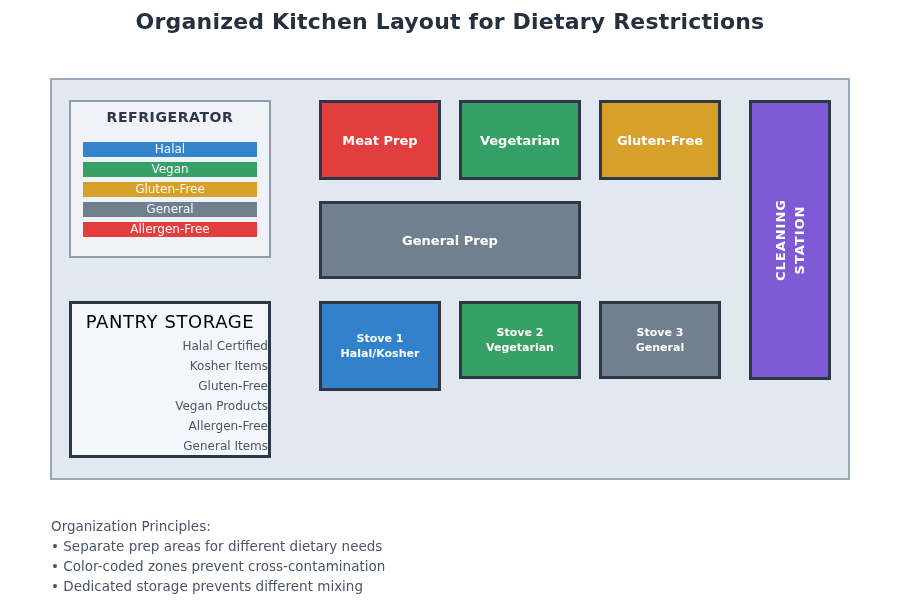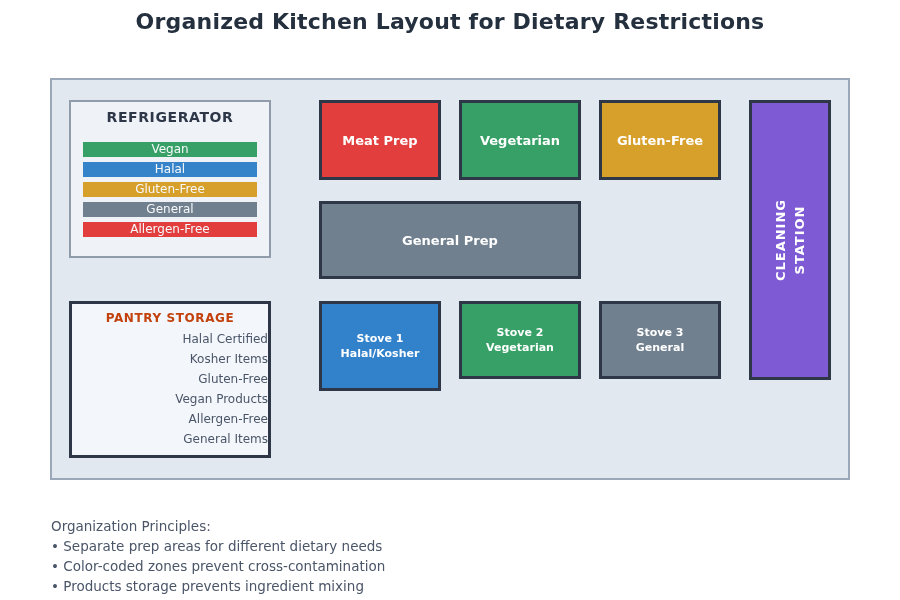--- a/index.html
+++ b/index.html
@@ -45,21 +45,21 @@
   }
   
   .pantry {
     position: absolute; left: 17px; top: 221px;
     width: 202px; height: 157px;
     background: #f3f7fb;
     border: 3px solid #2d3748;
   }
   .pantry-title {
     margin-top: 7px; text-align: center;
-    font-size: 12px; font-weight: bold; color: #c2410c;
+    font-size: 18px; font-weight: normal; color: #000000;
     letter-spacing: 0.6px;
   }
   .pantry-items { margin-top: 4px; text-align: right; margin-left: 40px; }
   .pantry-item {
     font-size: 12px; color: #4a5568; line-height: 20px;
   }
   
   .zone {
     position: absolute;
     border: 3px solid #2d3748;
@@ -94,22 +94,22 @@
 </head>
 <body>
 
 <div class="page-title">Organized Kitchen Layout for Dietary Restrictions</div>
 
 <div class="kitchen-panel">
 
   <div class="fridge">
     <div class="fridge-title">REFRIGERATOR</div>
     <div class="shelf-stack">
+      <div class="shelf" style="background-color: rgb(53, 131, 200);">Halal</div>
       <div class="shelf" style="background-color: rgb(55, 160, 102);">Vegan</div>
-      <div class="shelf" style="background-color: rgb(53, 131, 200);">Halal</div>
       <div class="shelf" style="background-color: rgb(214, 160, 42);">Gluten-Free</div>
       <div class="shelf" style="background-color: rgb(113, 128, 143);">General</div>
       <div class="shelf" style="background-color: rgb(226, 62, 62);">Allergen-Free</div>
     </div>
   </div>
 
   <div class="pantry">
     <div class="pantry-title">PANTRY STORAGE</div>
     <div class="pantry-items">
       <div class="pantry-item">Halal Certified</div>
@@ -154,14 +154,14 @@
       <span>STATION</span>
     </div>
   </div>
 
 </div>
 
 <div class="principles">
   <div>Organization Principles:</div>
   <div>• Separate prep areas for different dietary needs</div>
   <div>• Color-coded zones prevent cross-contamination</div>
-  <div>• Products storage prevents ingredient mixing</div>
+  <div>• Dedicated storage prevents different mixing</div>
 </div>
 
 </body></html>

